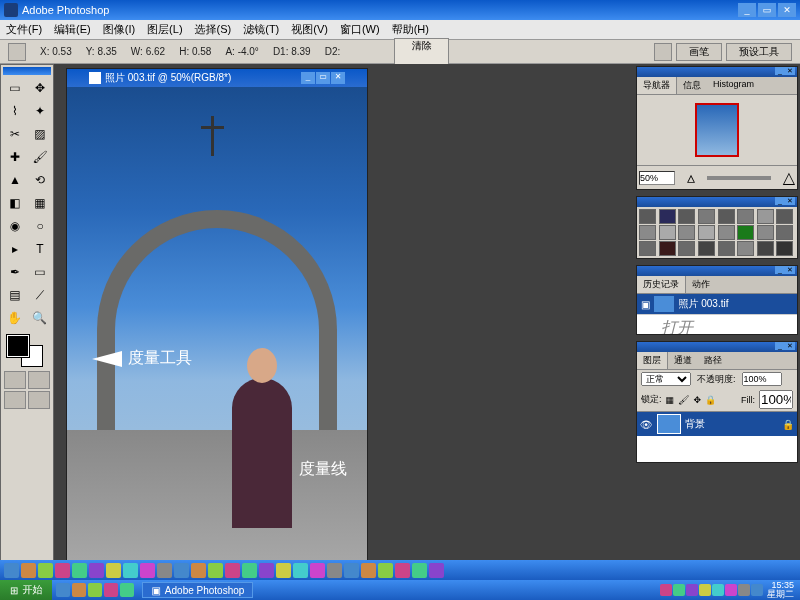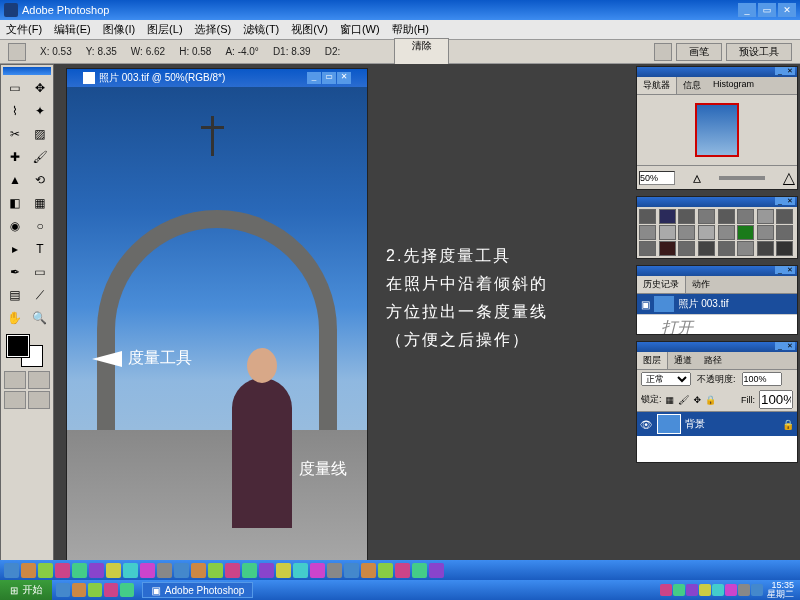--- a/index.html
+++ b/index.html
@@ -28,21 +28,21 @@
 .tool-grid .tool { width: 24px; height: 22px; background: #d8d4cc; border: 1px solid transparent; display: flex; align-items: center; justify-content: center; font-size: 12px; cursor: pointer; }
 .toolbox .colors { margin-top: 4px; height: 36px; position: relative; }
 .toolbox .colors .fg { position: absolute; width: 22px; height: 22px; background: #000; border: 1px solid #fff; outline: 1px solid #000; left: 4px; top: 2px; }
 .toolbox .colors .bg { position: absolute; width: 22px; height: 22px; background: #fff; border: 1px solid #000; left: 18px; top: 12px; }
 .toolbox .mode-row { display: flex; justify-content: center; gap: 2px; margin-top: 2px; }
 .toolbox .mode-row span { width: 22px; height: 18px; background: #c0bcb4; border: 1px solid #888; }
 
 .canvas-area { flex: 1; background: #404040; position: relative; }
 
 .doc-window { position: absolute; left: 12px; top: 4px; width: 302px; height: 510px; background: #bfbfbf; border: 1px solid #222; }
-.doc-titlebar { height: 18px; background: linear-gradient(#0a58c8,#2a6cd0); color: #fff; font-size: 10px; display: flex; align-items: center; padding: 0 16px; }
+.doc-titlebar { height: 18px; background: linear-gradient(#0a58c8,#2a6cd0); color: #fff; font-size: 10px; display: flex; align-items: center; padding: 0 22px; }
 .doc-titlebar .doc-icon { width: 12px; height: 12px; background: #fff; margin-right: 4px; }
 .doc-titlebar .doc-ctrls { margin-left: auto; display: flex; gap: 1px; }
 .doc-titlebar .doc-ctrls span { width: 14px; height: 12px; background: #5599e8; font-size: 8px; text-align: center; cursor: pointer; }
 .doc-canvas { height: 490px; background: linear-gradient(180deg, #1a4d8f 0%, #2968b8 25%, #4a8dd8 45%, #8fb8e0 60%, #b0c8d8 100%); position: relative; overflow: hidden; }
 .doc-canvas .arch { position: absolute; left: 10%; top: 25%; width: 80%; height: 50%; border: 18px solid #6a6a68; border-bottom: none; border-radius: 150px 150px 0 0; }
 .doc-canvas .cross { position: absolute; left: 48%; top: 6%; width: 3px; height: 40px; background: #333; }
 .doc-canvas .cross::after { content: ''; position: absolute; left: -10px; top: 10px; width: 23px; height: 3px; background: #333; }
 .doc-canvas .ground { position: absolute; bottom: 0; left: 0; right: 0; height: 30%; background: linear-gradient(#888, #aaa); }
 .doc-canvas .person { position: absolute; left: 55%; bottom: 10%; width: 60px; height: 150px; background: #4a2838; border-radius: 30px 30px 0 0; }
 .doc-canvas .person::before { content: ''; position: absolute; top: -30px; left: 15px; width: 30px; height: 35px; background: #d8a888; border-radius: 50%; }
@@ -56,21 +56,21 @@
 .panels { width: 164px; background: #404040; padding: 2px 2px 2px 0; display: flex; flex-direction: column; gap: 6px; }
 .panel { background: #d8d4cc; border: 1px solid #222; }
 .panel .p-head { height: 10px; background: linear-gradient(#2a6cd0,#1a4d9c); display: flex; justify-content: flex-end; padding: 0 2px; }
 .panel .p-head span { width: 10px; height: 8px; background: #5599e8; font-size: 7px; text-align: center; cursor: pointer; }
 .panel .tabs { display: flex; font-size: 9px; background: #c8c4bc; border-bottom: 1px solid #888; }
 .panel .tabs span { padding: 2px 6px; cursor: pointer; }
 .panel .tabs .active { background: #d8d4cc; border-right: 1px solid #888; }
 .panel .p-body { padding: 4px; font-size: 9px; }
 
 .nav-thumb { width: 44px; height: 54px; background: linear-gradient(#2968b8,#8fb8e0); border: 2px solid #c00; margin: 4px auto; }
-.nav-foot { display: flex; align-items: center; gap: 18px; padding: 2px; border-top: 1px solid #888; }
+.nav-foot { display: flex; align-items: center; gap: 12px; padding: 2px; border-top: 1px solid #888; }
 .nav-foot input { width: 36px; height: 14px; font-size: 9px; border: 1px inset #888; }
 
 .swatch-grid { display: grid; grid-template-columns: repeat(8, 1fr); gap: 1px; padding: 2px; }
 .swatch-grid span { width: 17px; height: 15px; border: 1px solid #666; }
 
 .hist-list { background: #fff; height: 40px; overflow: auto; }
 .hist-item { display: flex; align-items: center; padding: 2px 4px; gap: 4px; font-size: 10px; }
 .hist-item.active { background: #1a4d9c; color: #fff; }
 .hist-item .thumb { width: 20px; height: 16px; background: #4a8dd8; }
 .hist-item2 { padding: 3px 24px; color: #888; border-top: 1px solid #ccc; font-style: italic; }
@@ -198,24 +198,20 @@
         <div class="ground"></div>
         <div class="person"></div>
       </div>
     </div>
 
     <div class="annotations anno-tool">
       <span class="arrow"></span>
       <span>度量工具</span>
     </div>
     <div class="annotations anno-line">度量线</div>
-    <div class="annotations anno-instr" style="white-space:pre-line">2.先择度量工具
-在照片中沿着倾斜的
-方位拉出一条度量线
-（方便之后操作）</div>
   </div>
 
   <div class="panels">
 
     <div class="panel">
       <div class="p-head">
           <span>_</span>
           <span>✕</span>
         </div>
       <div class="tabs">

